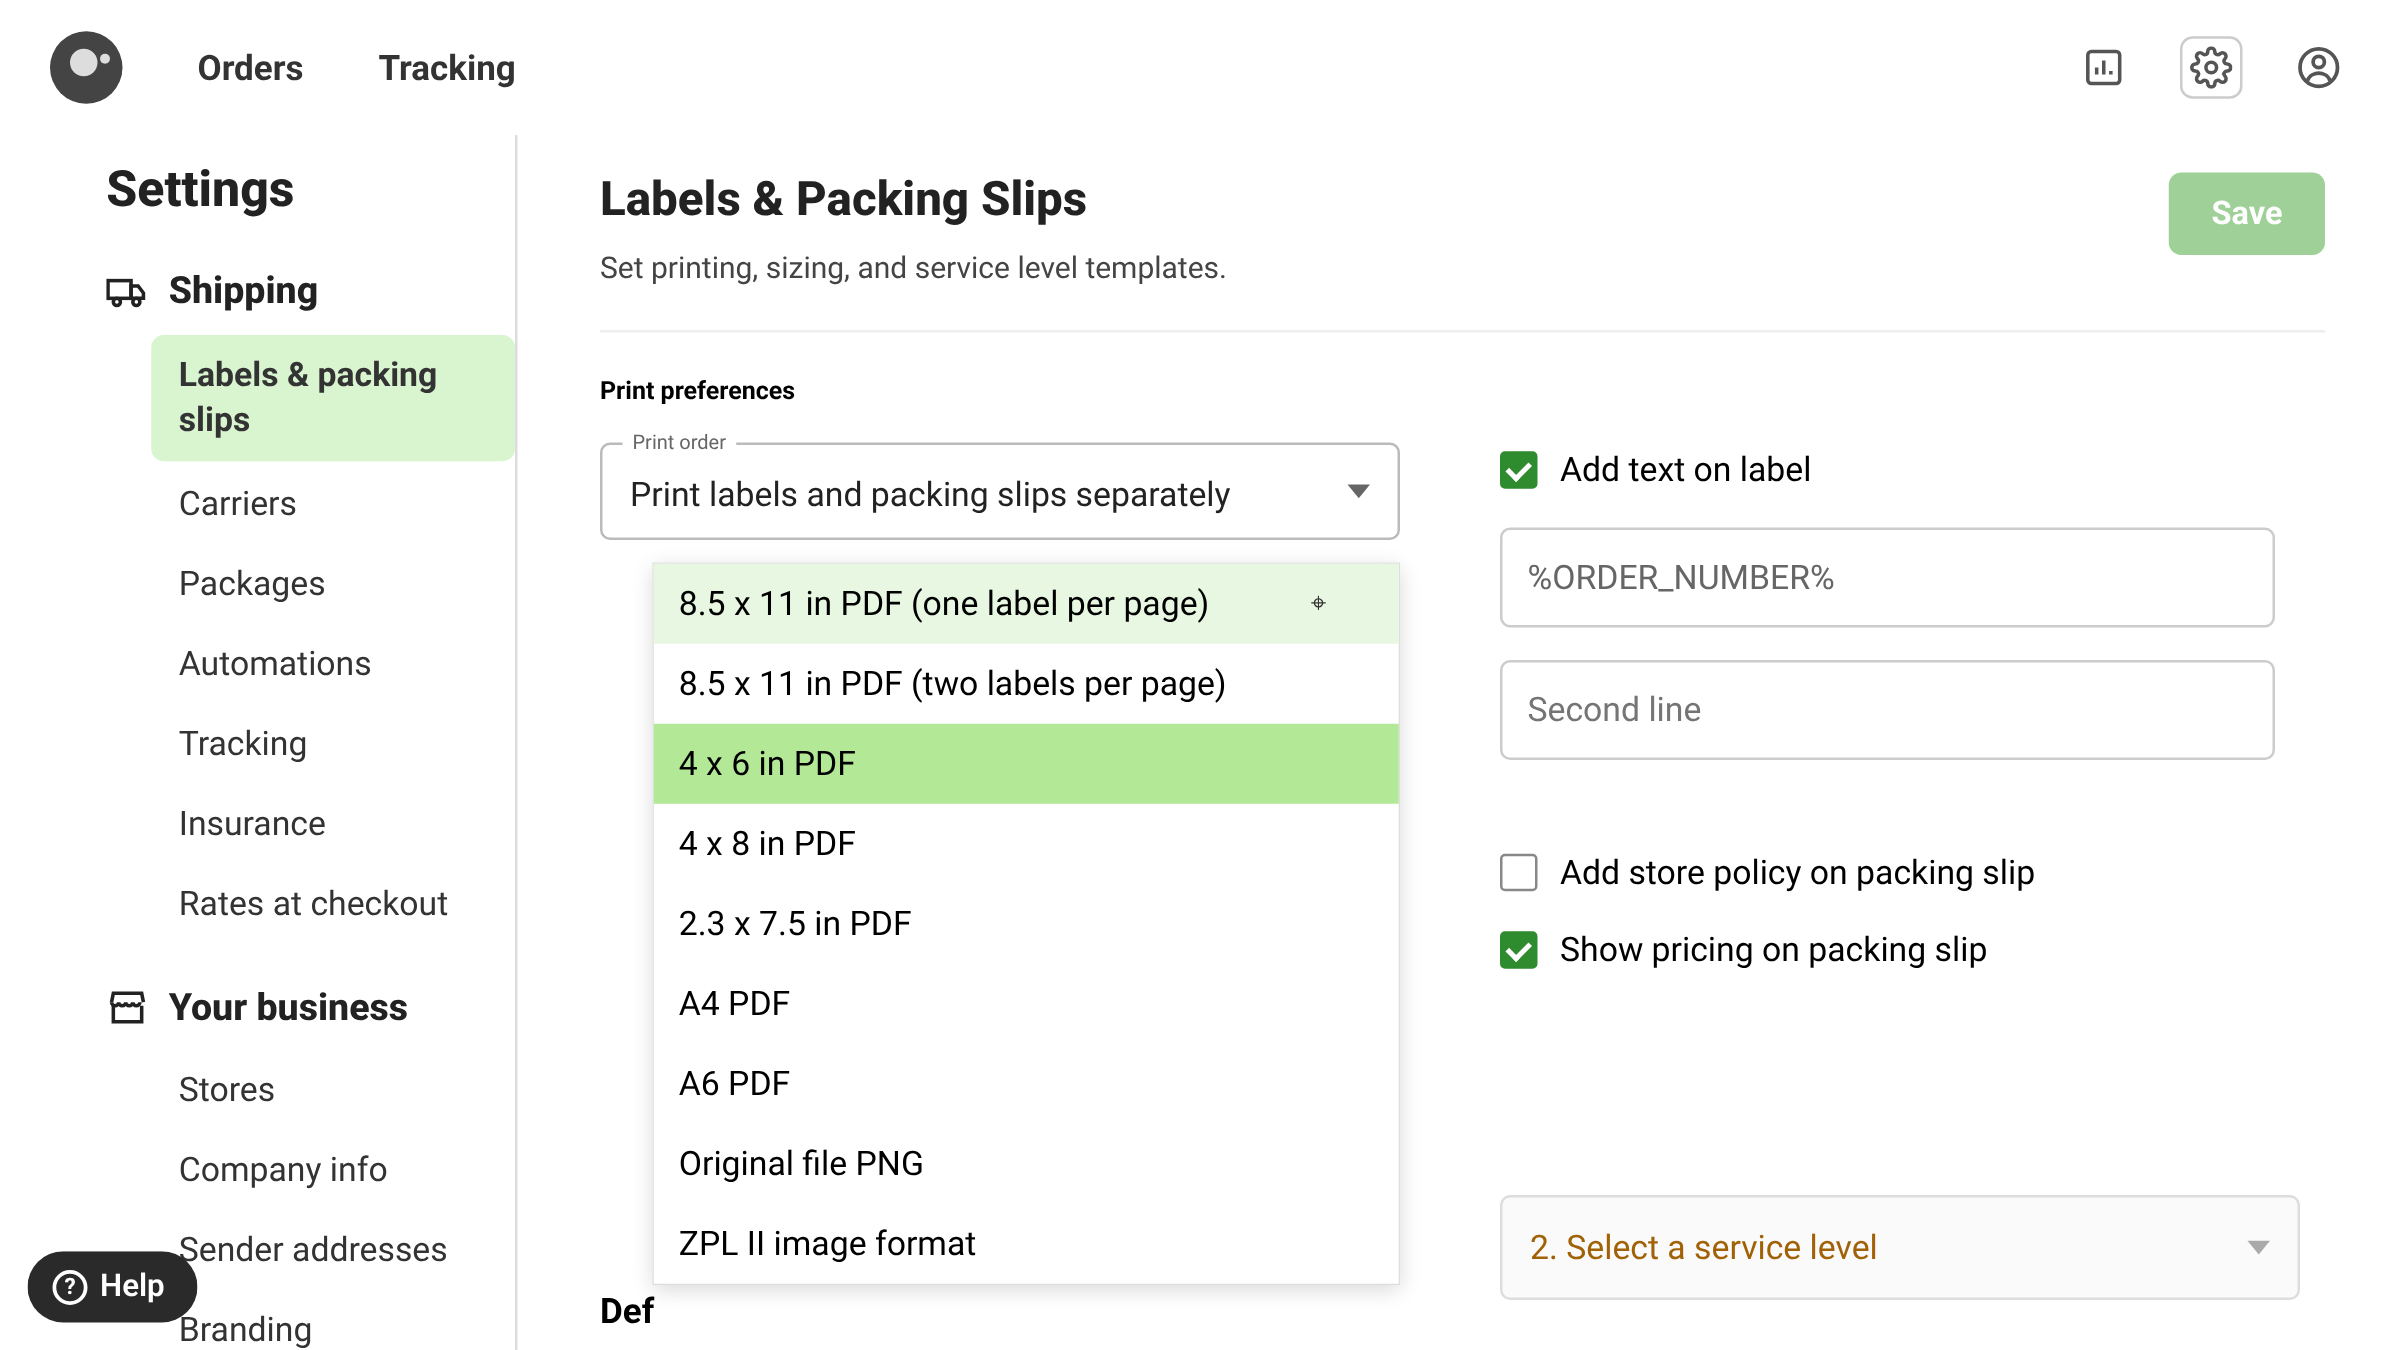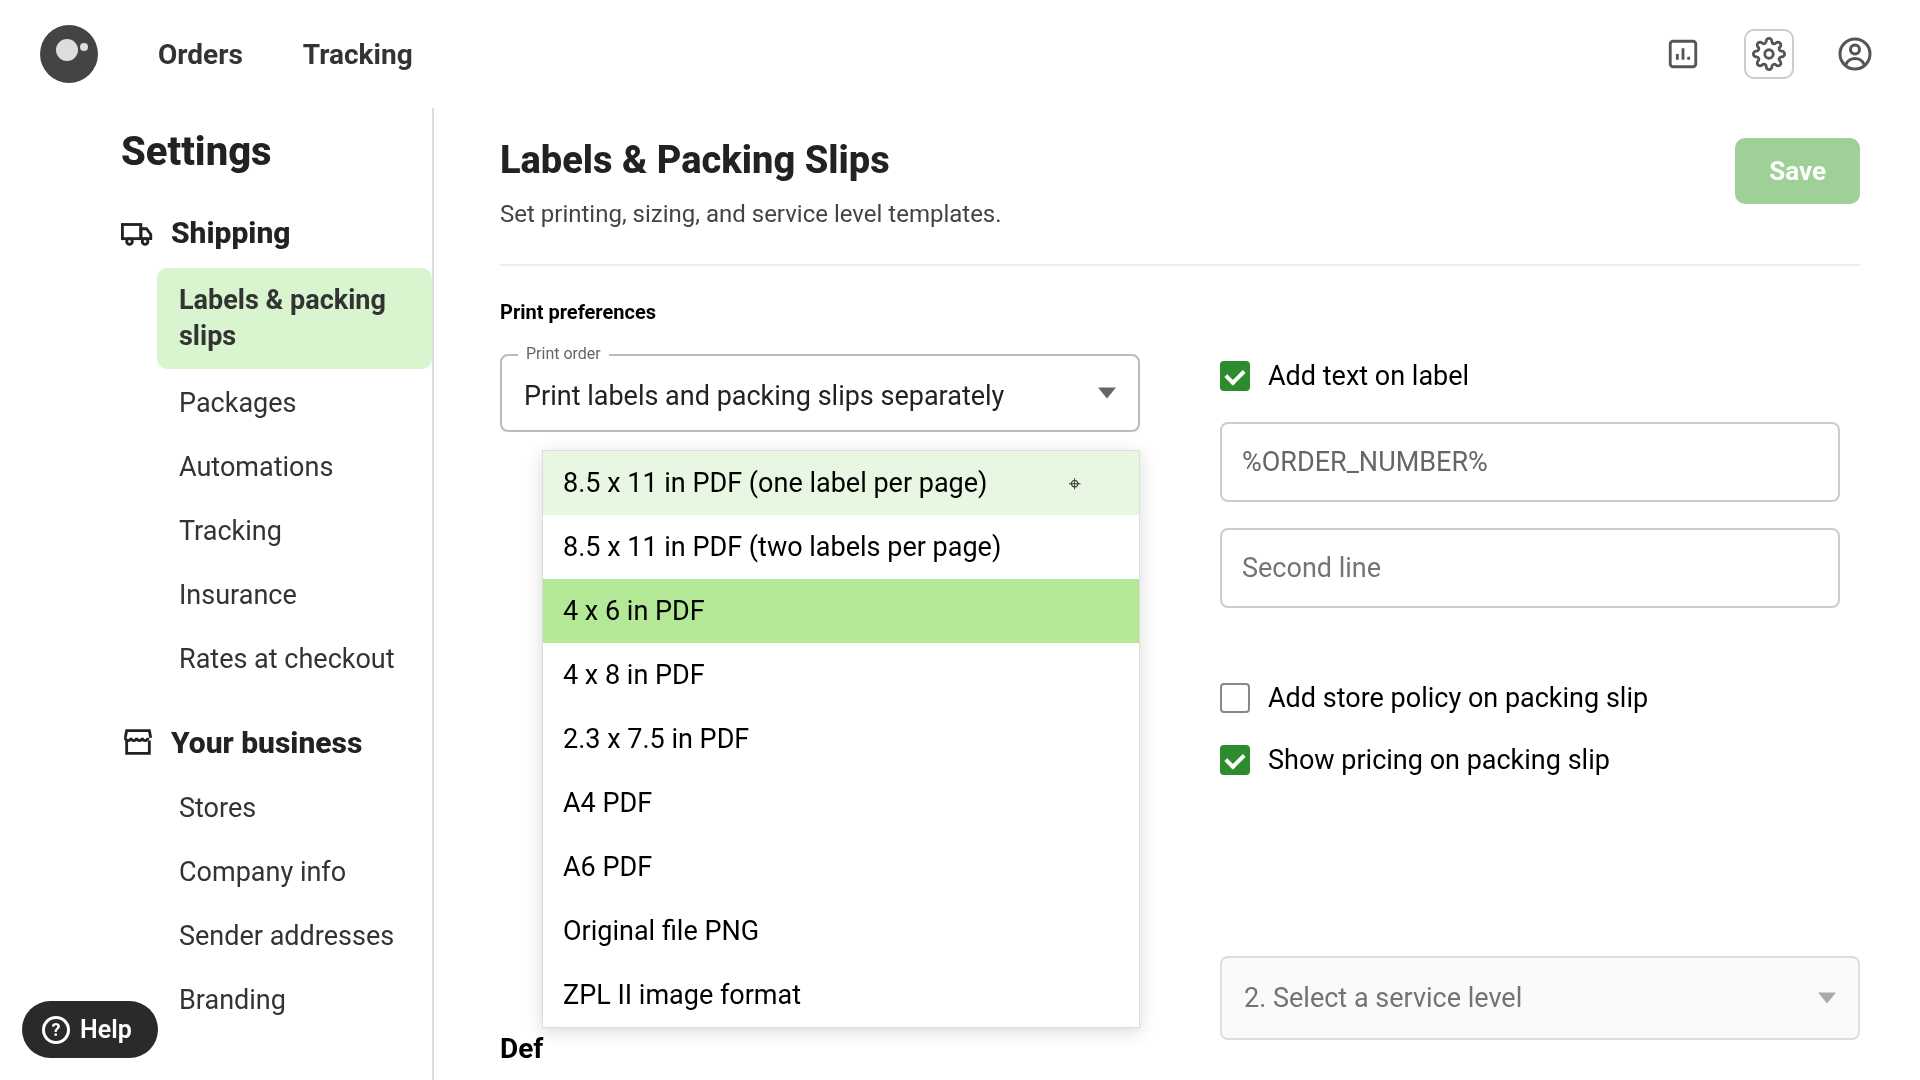--- a/index.html
+++ b/index.html
@@ -9,21 +9,21 @@
 .header { height: 108px; display: flex; align-items: center; padding: 0 40px; }
 .logo { width: 58px; height: 58px; border-radius: 50%; background: #444; position: relative; margin-right: 60px; }
 .logo::before { content: ""; position: absolute; left: 16px; top: 14px; width: 22px; height: 22px; border-radius: 50%; background: #ddd; }
 .logo::after { content: ""; position: absolute; left: 40px; top: 18px; width: 8px; height: 8px; border-radius: 50%; background: #ddd; }
 .nav-link { font-size: 28px; font-weight: 700; color: #333; margin-right: 60px; cursor: pointer; }
 .header-icons { margin-left: auto; display: flex; align-items: center; gap: 36px; }
 .hicon { width: 50px; height: 50px; display: flex; align-items: center; justify-content: center; cursor: pointer; color: #555; }
 .hicon.active { border: 2px solid #ccc; border-radius: 10px; }
 
 
-.layout { display: flex; height: calc(100% - 108px); padding-left: 36px; }
+.layout { display: flex; height: calc(100% - 108px); }
 .sidebar { width: 412px; padding: 20px 0 0 85px; position: relative; }
 .sidebar-title { font-size: 40px; font-weight: 800; margin-bottom: 40px; color: #222; }
 .side-group { margin-bottom: 36px; }
 .side-head { display: flex; align-items: center; gap: 16px; font-size: 30px; font-weight: 800; margin-bottom: 18px; color: #222; }
 .side-icon { width: 34px; height: 34px; color: #222; display:flex; align-items:center; justify-content:center; }
 .side-item { font-size: 27px; color: #333; padding: 14px 22px; margin: 4px 0 4px 36px; border-radius: 10px; cursor: pointer; }
 .side-item.active { background: #d8f5d0; font-weight: 700; line-height: 1.35; padding: 14px 22px; }
 .vdiv { width: 2px; background: #ddd; }
 
 
@@ -53,21 +53,21 @@
 
 
 .check-row { display: flex; align-items: center; gap: 18px; font-size: 27px; margin-top: 6px; margin-bottom: 30px; }
 .checkbox { width: 30px; height: 30px; border: 2px solid #888; border-radius: 4px; display: flex; align-items: center; justify-content: center; cursor: pointer; flex-shrink:0; }
 .checkbox.checked { background: #2e8b2e; border-color: #2e8b2e; }
 .checkbox.checked::after { content: ""; display: block; width: 8px; height: 14px; border: solid #fff; border-width: 0 4px 4px 0; transform: rotate(45deg); margin-top: -3px; }
 .text-input { width: 620px; border: 2px solid #ccc; border-radius: 8px; padding: 22px 20px; font-size: 27px; color: #666; margin-bottom: 26px; }
 .indent-check { margin-left: 42px; }
 
 .section-title2 { font-size: 28px; font-weight: 700; margin-top: 60px; }
-.sel-disabled { border: 2px solid #ddd; border-radius: 8px; padding: 24px 22px; width: 640px; font-size: 27px; color: #737373; background: #fafafa; position: relative; }
+.sel-disabled { border: 2px solid #ddd; border-radius: 8px; padding: 24px 22px; width: 640px; font-size: 27px; color: #a16207; background: #fafafa; position: relative; }
 .sel-disabled .caret { border-top-color: #aaa; }
 
 
 .help-pill { position: fixed; left: 22px; bottom: 22px; background: #2a2a2a; color: #fff; border-radius: 40px; padding: 14px 26px 14px 20px; display: flex; align-items: center; gap: 10px; font-size: 25px; font-weight: 600; cursor: pointer; }
 .help-pill .qicon { width: 28px; height: 28px; border: 3px solid #fff; border-radius: 50%; display: flex; align-items: center; justify-content: center; font-size: 18px; font-weight: 700; }
 </style>
 </head>
 <body>
 
 <div class="header">
@@ -106,20 +106,21 @@
           <svg width="34" height="34" viewBox="0 0 24 24" fill="none" stroke="currentColor" stroke-width="2">
               <rect x="1" y="6" width="13" height="10"></rect>
               <path d="M14 9h4l3 4v3h-7z"></path>
               <circle cx="6" cy="18" r="2"></circle>
               <circle cx="17" cy="18" r="2"></circle>
             </svg>
         </span>
         <span>Shipping</span>
       </div>
       <div class="side-item active">Labels &amp; packing slips</div>
+      <div class="side-item">Carriers</div>
       <div class="side-item">Packages</div>
       <div class="side-item">Automations</div>
       <div class="side-item">Tracking</div>
       <div class="side-item">Insurance</div>
       <div class="side-item">Rates at checkout</div>
     </div>
     <div class="side-group">
       <div class="side-head">
         <span class="side-icon">
           <svg width="34" height="34" viewBox="0 0 24 24" fill="none" stroke="currentColor" stroke-width="2">

